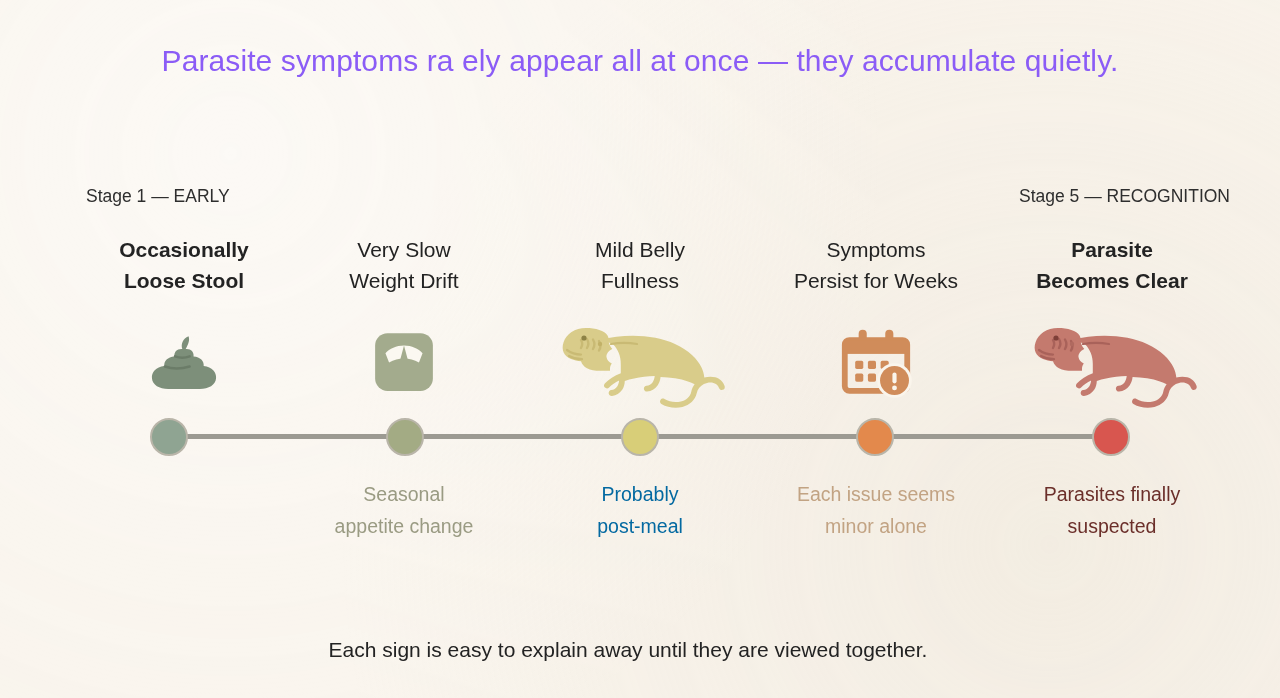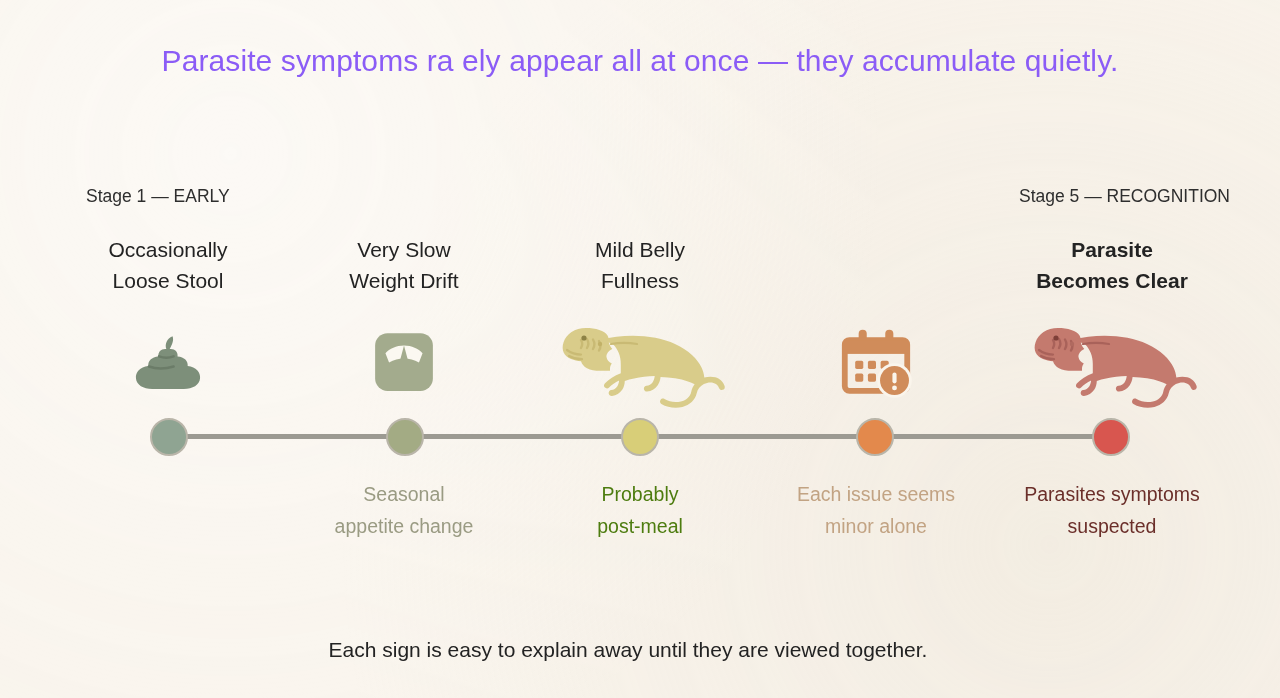--- a/index.html
+++ b/index.html
@@ -66,21 +66,21 @@
     width: 1180px;
     height: 698px;
   }
   .col {
     position: absolute;
     top: 0;
     width: 236px;
     height: 698px;
     text-align: center;
   }
-  .col:nth-child(1) { left: 0px; }
+  .col:nth-child(1) { left: 16px; font-weight: bold; }
   .col:nth-child(2) { left: 236px; }
   .col:nth-child(3) { left: 472px; }
   .col:nth-child(4) { left: 708px; }
   .col:nth-child(5) { left: 944px; }
 
   .col-heading {
     position: absolute;
     top: 234px;
     left: 50%;
     transform: translateX(-50%);
@@ -198,25 +198,27 @@
             <path d="M33 12c-11 0-20 6-22.5 14.5C8 34 11 40 18 43c3 1.3 6.5 2 10 2.2 1 3 3 5.5 6 7 3.5 1.8 8 2.6 13 2.6h10v-2c0-2 .6-3.8 1.8-5.3-3-1.4-5-3.7-5.3-6.4-.4-3.3 2-6.4 5.8-8.2-2.6-3-4-6.4-3.7-9.7C56 18 49 13.4 40 12.4c-2.3-.3-4.6-.4-7-.4z"></path>
             <path d="M48 24c24-7 55-5 74 4 14 6.5 22.5 15 26.5 23.5 1.6 3.4 2.5 6.8 2.8 10 3.6-1 7.5-1.2 11-.2 4.5 1.3 8 4.5 9.3 8.8.5 1.7-.2 3.2-1.8 3.7-1.6.5-3.2-.3-3.8-1.9-.8-2.5-2.8-4.3-5.5-5-3-.9-6.5-.4-9.6 1.2-3.6 1.9-6.3 5.2-7.2 9.2-1.5 6.8-7 11.8-14.3 13.6-7 1.7-15 .6-21-3-1.4-.9-1.8-2.6-.9-4 .9-1.3 2.7-1.7 4-.8 4.6 2.8 11 3.6 16.4 2.3 5.4-1.3 9.3-4.8 10.3-9.5.6-2.8 1.8-5.4 3.4-7.6-2-1-4.2-2-6.6-2.8-8-2.8-17.5-4.2-27.4-4.4-.4 3.4-1.5 6.3-3.2 8.6-2.4 3.3-6 5.4-10.3 5.9-1.6.2-3-1-3.2-2.6-.2-1.6 1-3 2.6-3.2 2.6-.3 4.6-1.5 6-3.4 1.2-1.6 2-3.8 2.2-6.4-3.5.1-7 .3-10.5.7-7 .8-13.6 2.2-19.4 4.2-.1 3.4-1 6.4-2.6 8.8-2.3 3.4-5.9 5.6-10.2 6.2-1.6.2-3.1-.9-3.3-2.5-.2-1.6.9-3.1 2.5-3.3 2.6-.4 4.6-1.6 6-3.6 1-1.5 1.7-3.5 1.9-5.9-4 1.9-7.4 4.2-10 6.9-1.1 1.2-3 1.2-4.2.1-1.2-1.1-1.2-3-.1-4.2 4-4.2 9.5-7.6 16-10.2V48c0-8-2.8-14.8-7.6-19.5C57 26.6 52.8 25 48 24z"></path>
           </g>
           <path d="M28 24c1.5 2.5 1.5 5.5 0 8M34 23c1.7 2.8 1.7 6.2 0 9M40 23.5c1.8 3 1.8 6.5 0 9.5M46 25c1.8 3 1.8 6.5 0 9.5" stroke="#c9ba74" stroke-width="2.4" fill="none" stroke-linecap="round"></path>
           <path d="M14 34c4 3 9 4.6 14 4.6M16 40c4 2.2 8.5 3.2 13 3.2" stroke="#c9ba74" stroke-width="2.2" fill="none" stroke-linecap="round"></path>
           <circle cx="31" cy="22" r="2.6" fill="#8d8245"></circle>
           <circle cx="47" cy="28" r="2.2" fill="#c2b168"></circle>
           <path d="M58 28c8-1.5 18-1.5 26 0" stroke="#c9ba74" stroke-width="2.2" fill="none" stroke-linecap="round"></path>
         </svg>
       </div>
-      <div class="col-caption" style="color:#4d7c0f">Probably
+      <div class="col-caption" style="color:#0369a1">Probably
 post-meal</div>
     </div>
 
     <div class="col">
+      <div class="col-heading">Symptoms
+Persist for Weeks</div>
       <div class="col-icon">
         <svg width="74" height="74" viewBox="0 0 64 64">
           <rect x="17" y="4" width="7" height="13" rx="3.5" fill="#d08c5a"></rect>
           <rect x="40" y="4" width="7" height="13" rx="3.5" fill="#d08c5a"></rect>
           <path d="M9 13h46a4 4 0 0 1 4 4v36a4 4 0 0 1-4 4H9a4 4 0 0 1-4-4V17a4 4 0 0 1 4-4z" fill="none" stroke="#d08c5a" stroke-width="5"></path>
           <rect x="5" y="13" width="54" height="12" fill="#d08c5a"></rect>
           <g fill="#d08c5a">
             <rect x="14" y="31" width="7" height="7" rx="1.4"></rect>
             <rect x="25" y="31" width="7" height="7" rx="1.4"></rect>
             <rect x="36" y="31" width="7" height="7" rx="1.4"></rect>
@@ -243,21 +245,21 @@
             <path d="M33 12c-11 0-20 6-22.5 14.5C8 34 11 40 18 43c3 1.3 6.5 2 10 2.2 1 3 3 5.5 6 7 3.5 1.8 8 2.6 13 2.6h10v-2c0-2 .6-3.8 1.8-5.3-3-1.4-5-3.7-5.3-6.4-.4-3.3 2-6.4 5.8-8.2-2.6-3-4-6.4-3.7-9.7C56 18 49 13.4 40 12.4c-2.3-.3-4.6-.4-7-.4z"></path>
             <path d="M48 24c24-7 55-5 74 4 14 6.5 22.5 15 26.5 23.5 1.6 3.4 2.5 6.8 2.8 10 3.6-1 7.5-1.2 11-.2 4.5 1.3 8 4.5 9.3 8.8.5 1.7-.2 3.2-1.8 3.7-1.6.5-3.2-.3-3.8-1.9-.8-2.5-2.8-4.3-5.5-5-3-.9-6.5-.4-9.6 1.2-3.6 1.9-6.3 5.2-7.2 9.2-1.5 6.8-7 11.8-14.3 13.6-7 1.7-15 .6-21-3-1.4-.9-1.8-2.6-.9-4 .9-1.3 2.7-1.7 4-.8 4.6 2.8 11 3.6 16.4 2.3 5.4-1.3 9.3-4.8 10.3-9.5.6-2.8 1.8-5.4 3.4-7.6-2-1-4.2-2-6.6-2.8-8-2.8-17.5-4.2-27.4-4.4-.4 3.4-1.5 6.3-3.2 8.6-2.4 3.3-6 5.4-10.3 5.9-1.6.2-3-1-3.2-2.6-.2-1.6 1-3 2.6-3.2 2.6-.3 4.6-1.5 6-3.4 1.2-1.6 2-3.8 2.2-6.4-3.5.1-7 .3-10.5.7-7 .8-13.6 2.2-19.4 4.2-.1 3.4-1 6.4-2.6 8.8-2.3 3.4-5.9 5.6-10.2 6.2-1.6.2-3.1-.9-3.3-2.5-.2-1.6.9-3.1 2.5-3.3 2.6-.4 4.6-1.6 6-3.6 1-1.5 1.7-3.5 1.9-5.9-4 1.9-7.4 4.2-10 6.9-1.1 1.2-3 1.2-4.2.1-1.2-1.1-1.2-3-.1-4.2 4-4.2 9.5-7.6 16-10.2V48c0-8-2.8-14.8-7.6-19.5C57 26.6 52.8 25 48 24z"></path>
           </g>
           <path d="M28 24c1.5 2.5 1.5 5.5 0 8M34 23c1.7 2.8 1.7 6.2 0 9M40 23.5c1.8 3 1.8 6.5 0 9.5M46 25c1.8 3 1.8 6.5 0 9.5" stroke="#a9625a" stroke-width="2.4" fill="none" stroke-linecap="round"></path>
           <path d="M14 34c4 3 9 4.6 14 4.6M16 40c4 2.2 8.5 3.2 13 3.2" stroke="#a9625a" stroke-width="2.2" fill="none" stroke-linecap="round"></path>
           <circle cx="31" cy="22" r="2.6" fill="#7e3f38"></circle>
           <circle cx="47" cy="28" r="2.2" fill="#b06a60"></circle>
           <path d="M58 28c8-1.5 18-1.5 26 0" stroke="#a9625a" stroke-width="2.2" fill="none" stroke-linecap="round"></path>
         </svg>
       </div>
-      <div class="col-caption" style="color:#6b2f2a">Parasites symptoms
+      <div class="col-caption" style="color:#6b2f2a">Parasites finally
 suspected</div>
     </div>
 
   </div>
 
   <div class="dot" style="left:169px;background:#8fa492"></div>
   <div class="dot" style="left:405px;background:#a3ab84"></div>
   <div class="dot" style="left:640px;background:#d8ce78"></div>
   <div class="dot" style="left:875px;background:#e3894c"></div>
   <div class="dot" style="left:1111px;background:#d8564f"></div>

